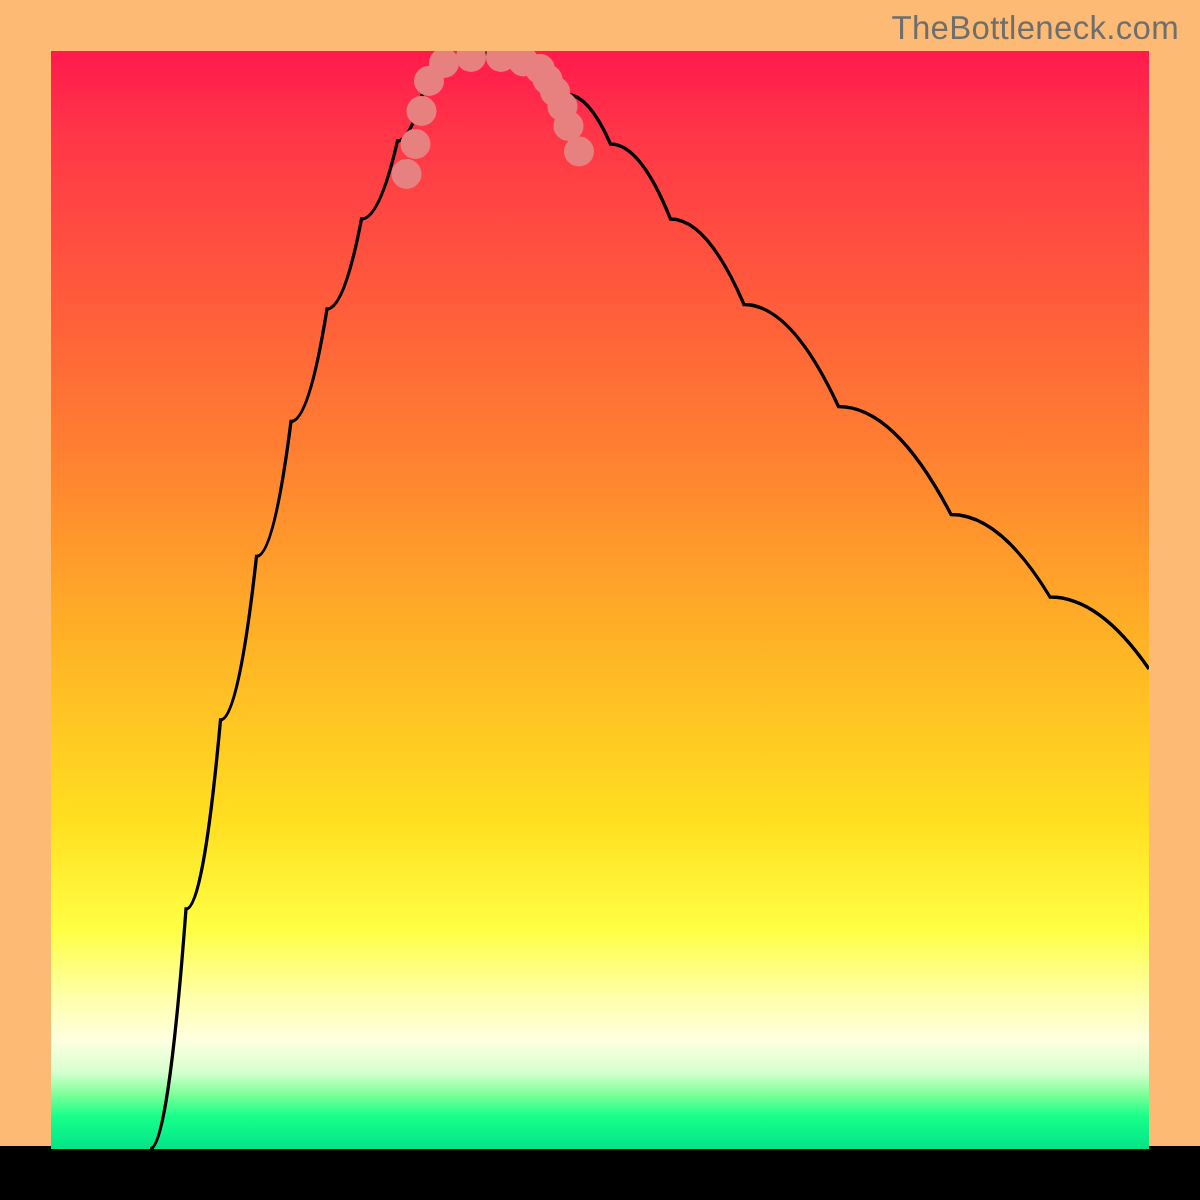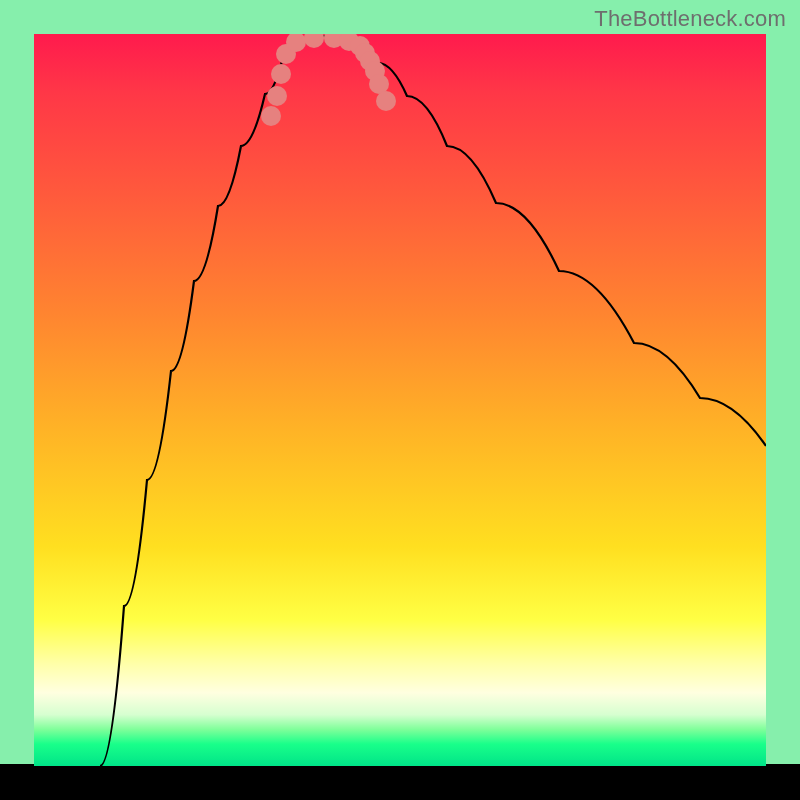--- a/index.html
+++ b/index.html
@@ -10,21 +10,21 @@
     background: #000;
     overflow: hidden;
     font-family: Arial, Helvetica, sans-serif;
   }
   .frame {
     position: absolute;
     left: 0;
     top: 0;
     width: 800px;
     height: 764px;
-    background: #86efac;
+    background: #fdba74;
   }
   .plot {
     position: absolute;
     left: 34px;
     top: 34px;
     width: 732px;
     height: 732px;
     
     background: linear-gradient(
       to bottom,

